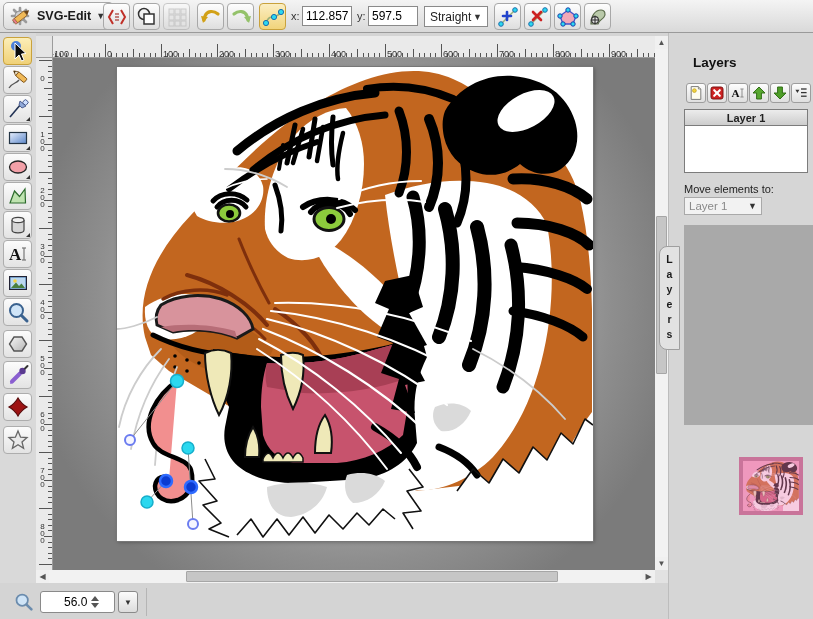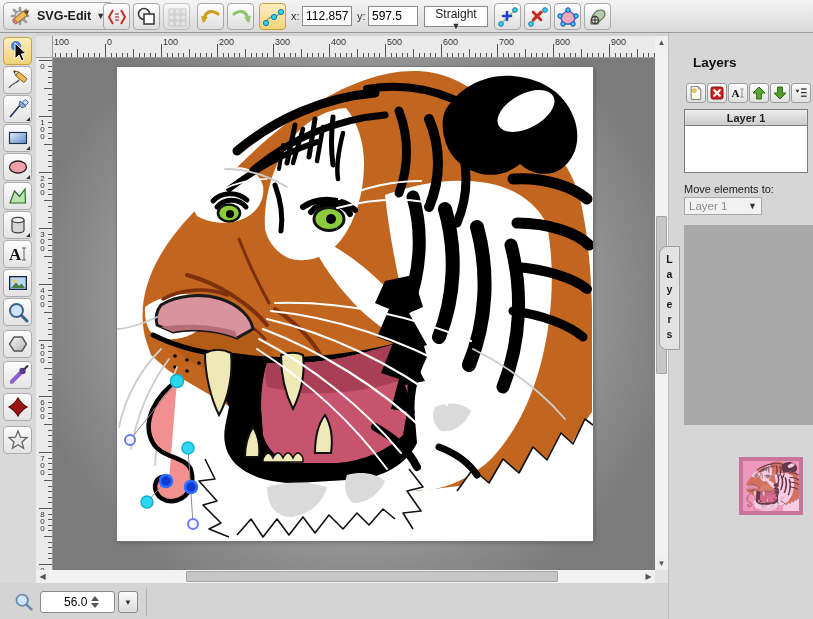--- a/index.html
+++ b/index.html
@@ -15,39 +15,39 @@
   .tbtn.active { background:linear-gradient(#fbeec2,#f1d47b); border-color:#c9a23c; }
   .tbtn.disabled { opacity:.55; }
   #logo-btn { position:absolute; left:3px; top:2px; height:28px; padding:0 8px 0 4px; border:1px solid #a8a8a8;
     border-radius:5px; background:linear-gradient(#fdfdfd,#dcdcdc); display:flex; align-items:center; gap:5px; cursor:pointer; }
   #logo-btn .lbl { font-weight:bold; font-size:12.5px; color:#1a1a1a; }
   .caret { font-size:9px; color:#333; }
   .coord-lbl { position:absolute; top:10px; font-size:11px; color:#333; }
   .coord-input { position:absolute; top:6px; width:50px; height:20px; border:1px solid #8a8a8a;
     font-size:12px; padding:0 3px; background:#fff; font-family:"Liberation Sans",sans-serif; }
   .fakesel { position:absolute; top:6px; height:21px; background:#fff; border:1px solid #8a8a8a;
-    display:flex; align-items:center; justify-content:space-between; padding:0 5px; font-size:12px; cursor:pointer;flex-direction:column; }
+    display:flex; align-items:center; justify-content:space-between; padding:0 5px; font-size:12px; cursor:pointer; }
 
   
   #left-toolbar { left:0; top:33px; width:36px; height:586px; background:#d9d9d9; z-index:20; }
   .ltb { position:absolute; left:3px; width:29px; height:28px; border:1px solid #adadad; border-radius:4px;
     background:linear-gradient(#fcfcfc,#e3e3e3); display:flex; align-items:center; justify-content:center; cursor:pointer; }
   .ltb.active { background:linear-gradient(#fceeb8,#f0d178); border-color:#c9a23c; }
   .subarrow { position:absolute; right:1px; bottom:1px; width:0; height:0;
     border-left:4px solid transparent; border-bottom:4px solid #333; }
 
   
   #ruler-corner { left:36px; top:36px; width:17px; height:22px; background:#e4e4e4;
     border-right:1px solid #9c9c9c; border-bottom:1px solid #9c9c9c; }
   #ruler-x { left:53px; top:36px; width:602px; height:22px; background:#eaeaea;
     border-bottom:1px solid #9c9c9c; overflow:hidden; }
   #ruler-y { left:36px; top:58px; width:17px; height:512px; background:#eaeaea;
     border-right:1px solid #9c9c9c; overflow:hidden; }
   .tick { position:absolute; background:#555; }
-  .rlab { position:absolute; font-size:9px; color:#333; }
+  .rlab { position:absolute; font-size:9px; color:#333;margin-top:12px; }
   .rlab-y { writing-mode:vertical-rl; text-orientation:upright; letter-spacing:-2px; font-size:8px; left:2px; }
 
   
   #viewport { left:53px; top:58px; width:602px; height:512px; overflow:hidden;
     background:radial-gradient(circle 330px at 50% 48%, #a9a9a9 0 55%, #8e8e8e 78%, #7b7b7b 100%); }
   #page { position:absolute; left:64px; top:9px; width:476px; height:474px; background:#fff;
     outline:1px solid #777; box-shadow:1px 1px 4px rgba(0,0,0,.35); }
 
   
   .sb-track { background:#f2f2f2; }

